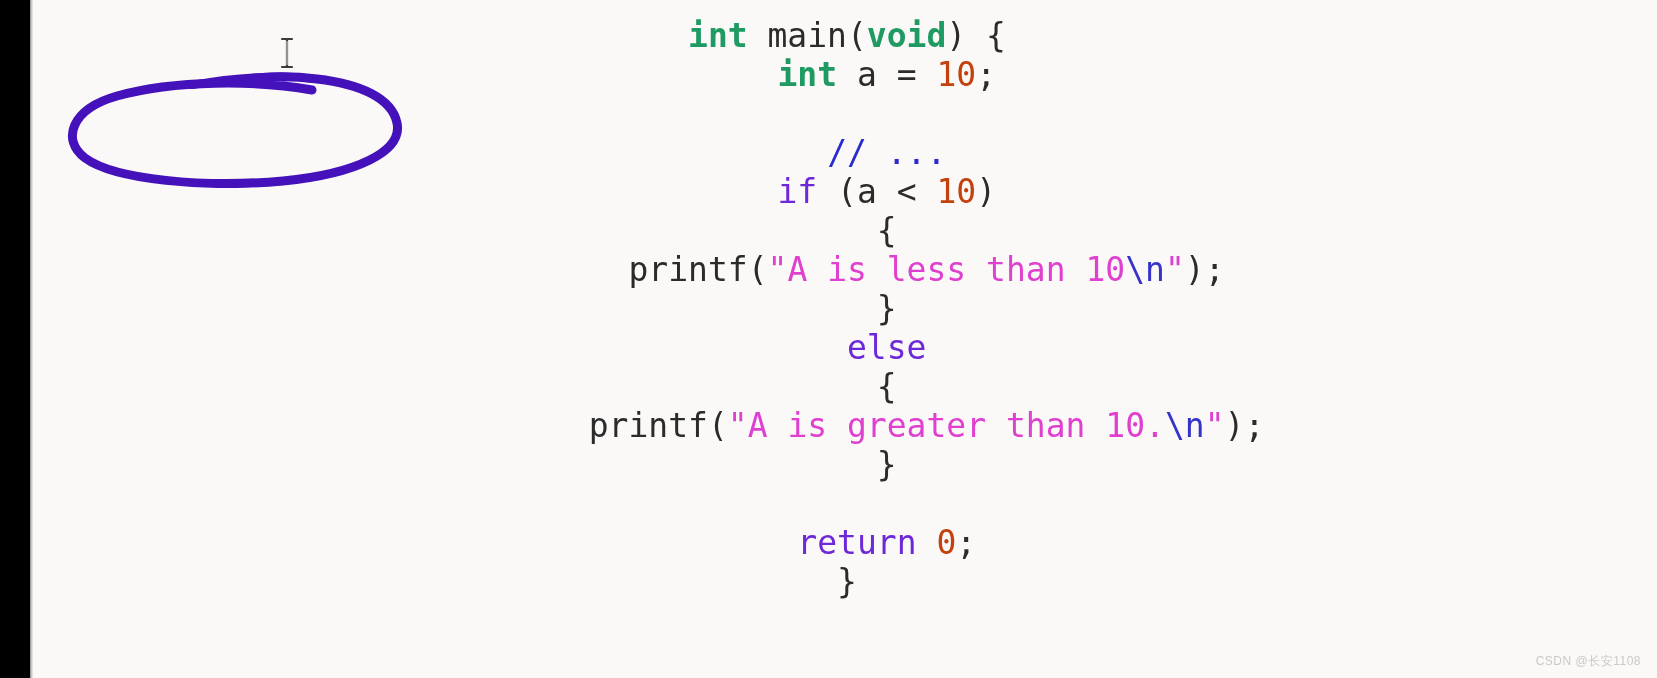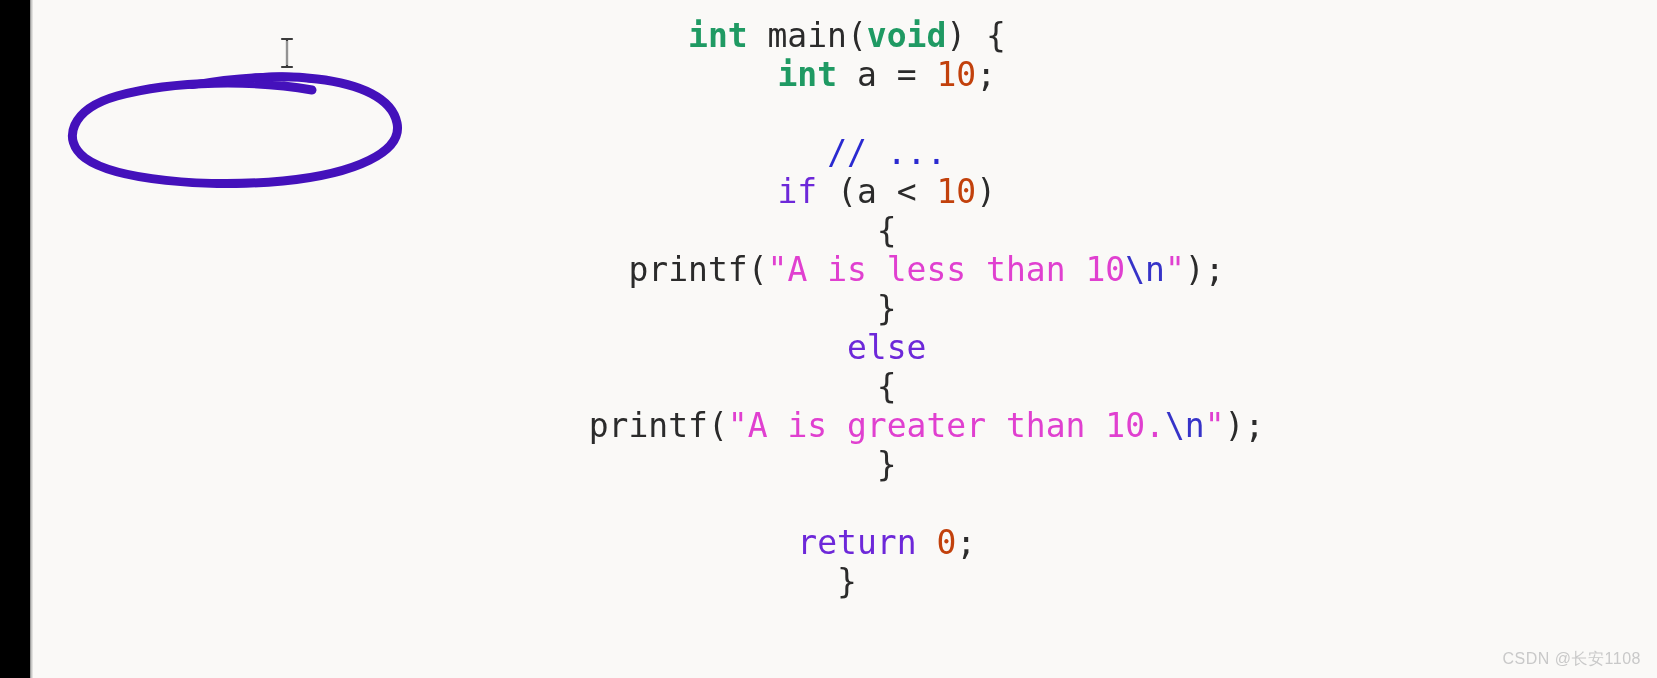--- a/index.html
+++ b/index.html
@@ -81,21 +81,21 @@
     pointer-events: none;
   }
 
   
   #watermark {
     position: absolute;
     right: 16px;
     bottom: 8px;
     color: #c9c9c9;
     font-family: "Liberation Sans", sans-serif;
-    font-size: 16px;
+    font-size: 12px;
     letter-spacing: 0.5px;
     user-select: none;
   }
 </style>
 </head>
 <body>
 
 <div id="screen">
 
   <div id="left-gutter"></div>

